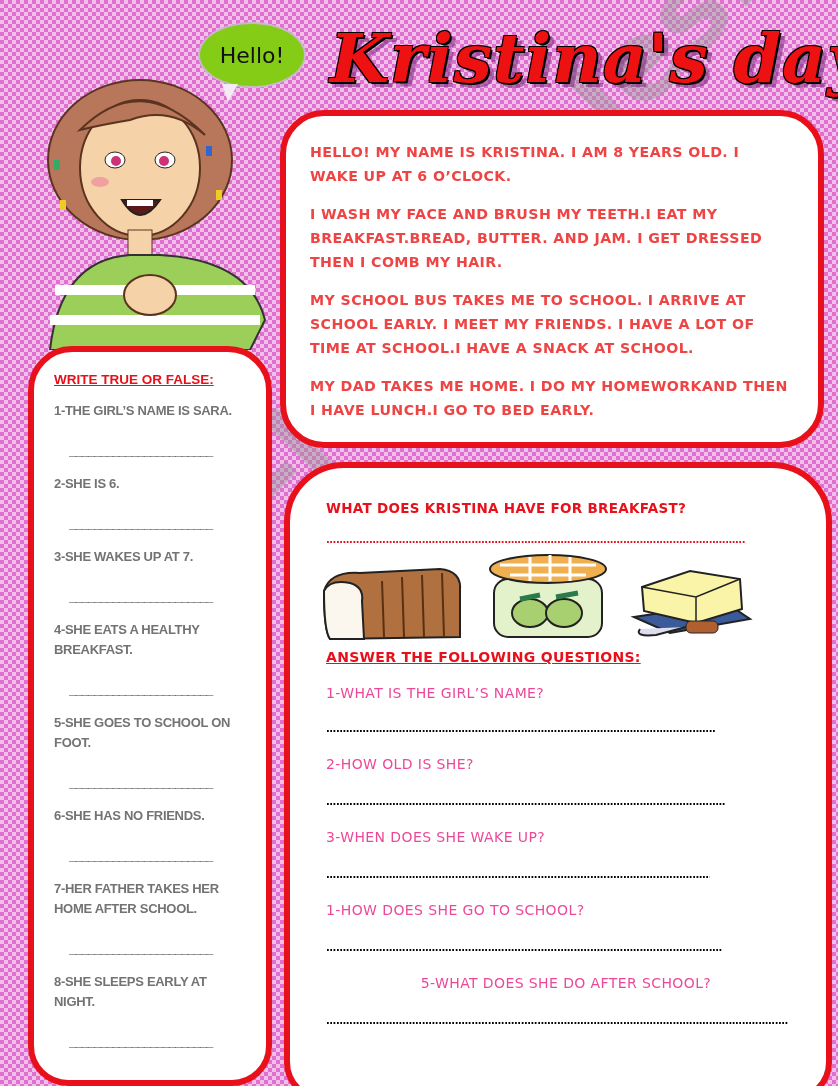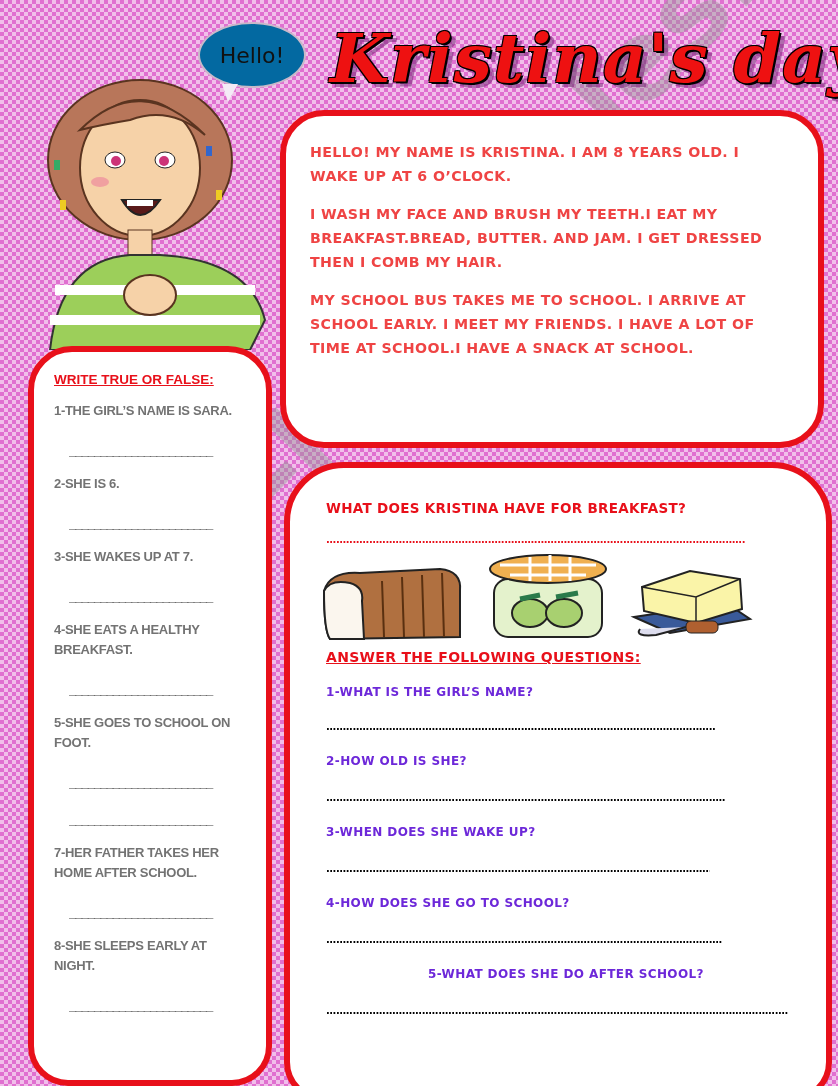--- a/index.html
+++ b/index.html
@@ -15,21 +15,21 @@
   }
   .title {
     position: absolute; left: 330px; top: 8px; width: 508px; height: 100px;
     font-family: "DejaVu Serif", serif; font-style: italic; font-weight: bold;
     font-size: 68px; color: #ee1111; letter-spacing: 1px;
     text-shadow: 2px 2px 0 #000, -1px -1px 0 #000, 1px -1px 0 #000, -1px 1px 0 #000, 6px 5px 0 rgba(120,40,120,0.55);
     white-space: nowrap; line-height: 100px;
   }
   .speech {
     position: absolute; left: 198px; top: 22px; width: 104px; height: 62px;
-    background: #0369a1; border: 2px solid #c9b8c9; border-radius: 50%;
+    background: #84cc16; border: 2px solid #c9b8c9; border-radius: 50%;
     display: flex; align-items: center; justify-content: center;
     font-family: "DejaVu Sans", sans-serif; font-size: 22px; color: #111;
   }
   .speech:after {
     content: ""; position: absolute; left: 22px; bottom: -16px;
     border-left: 6px solid transparent; border-right: 10px solid transparent; border-top: 18px solid #f4eaf6;
   }
   .girl { position: absolute; left: 10px; top: 50px; width: 280px; height: 300px; }
   .card {
     position: absolute; background: #fff; border: 6px solid #e8101a; border-radius: 44px;
@@ -40,21 +40,21 @@
   .tf { left: 28px; top: 346px; width: 244px; height: 740px; border-radius: 44px 44px 40px 40px; padding: 20px 18px 16px 20px; }
   .tf-head { font-family: "Liberation Sans", sans-serif; font-weight: bold; font-size: 13.5px; color: #e8101a; text-decoration: underline; margin-bottom: 14px; }
   .tf-item { font-family: "Liberation Sans", sans-serif; font-weight: bold; font-size: 13px; line-height: 20px; color: #737373; letter-spacing: -0.3px; }
   .tf-line { font-family: "Liberation Sans", sans-serif; font-weight: bold; font-size: 13px; color: #404040; letter-spacing: -1px; margin: 22px 0 16px 15px; white-space: nowrap; overflow: hidden; }
   .qa { left: 284px; top: 462px; width: 548px; height: 640px; padding: 32px 20px 0 36px; border-radius: 60px 60px 40px 40px; }
   .qa-red { font-family: "DejaVu Sans", sans-serif; font-weight: bold; font-size: 13.5px; color: #e8101a; letter-spacing: 0.3px; }
   .qa-red.u { text-decoration: underline; font-size: 14px; }
   .dots { font-family: "DejaVu Sans", sans-serif; font-weight: bold; font-size: 10px; letter-spacing: -0.5px; white-space: nowrap; overflow: hidden; color: #000; }
   .dots.red { color: #e8101a; }
   .food { display: flex; gap: 14px; align-items: flex-end; height: 90px; margin: 6px 0 8px -6px; }
-  .qa-q { font-family: "DejaVu Sans", sans-serif; font-weight: bold; font-size: 12px; color: #6d28d9; letter-spacing: 0.4px; }
+  .qa-q { font-family: "DejaVu Sans", sans-serif; font-weight: normal; font-size: 14px; color: #ec4899; letter-spacing: 0.4px; }
   .watermark {
     position: absolute; left: 70px; top: 560px; transform: rotate(-46deg); transform-origin: left top;
     font-family: "DejaVu Sans", sans-serif; font-weight: bold; font-size: 110px; color: rgba(150,150,150,0.45);
     white-space: nowrap; pointer-events: none;
   }
 </style>
 </head>
 <body>
 
 <div class="watermark">ESLprintables.com</div>
@@ -83,35 +83,37 @@
   <rect x="44" y="110" width="6" height="10" fill="#33aa66"></rect>
   <rect x="196" y="96" width="6" height="10" fill="#3366cc"></rect>
   <rect x="206" y="140" width="6" height="10" fill="#eecc22"></rect>
   <rect x="50" y="150" width="6" height="10" fill="#eecc22"></rect>
 </svg>
 
 <div class="card story">
   <p>HELLO! MY NAME IS KRISTINA. I AM 8 YEARS OLD. I WAKE UP AT 6 O’CLOCK.</p>
   <p>I  WASH MY FACE AND BRUSH MY TEETH.I EAT MY BREAKFAST.BREAD, BUTTER. AND JAM. I GET DRESSED THEN I COMB MY HAIR.</p>
   <p>MY SCHOOL BUS TAKES ME TO SCHOOL. I ARRIVE AT SCHOOL EARLY. I MEET MY FRIENDS. I HAVE A LOT OF TIME AT SCHOOL.I HAVE A SNACK AT SCHOOL.</p>
+  <p>MY DAD TAKES ME HOME. I DO MY HOMEWORKAND THEN I HAVE LUNCH.I GO TO BED EARLY.</p>
 </div>
 
 <div class="card tf">
   <div class="tf-head">WRITE TRUE OR FALSE:</div>
 
   <div class="tf-item">1-THE GIRL’S NAME IS SARA.</div>
   <div class="tf-line">_______________________</div>
   <div class="tf-item">2-SHE IS 6.</div>
   <div class="tf-line">_______________________</div>
   <div class="tf-item">3-SHE WAKES UP AT 7.</div>
   <div class="tf-line">_______________________</div>
   <div class="tf-item">4-SHE EATS A HEALTHY BREAKFAST.</div>
   <div class="tf-line">_______________________</div>
   <div class="tf-item">5-SHE GOES TO SCHOOL ON FOOT.</div>
   <div class="tf-line">_______________________</div>
+  <div class="tf-item">6-SHE HAS NO FRIENDS.</div>
   <div class="tf-line">_______________________</div>
   <div class="tf-item">7-HER FATHER TAKES HER HOME AFTER SCHOOL.</div>
   <div class="tf-line">_______________________</div>
   <div class="tf-item">8-SHE SLEEPS EARLY AT NIGHT.</div>
   <div class="tf-line">_______________________</div>
 </div>
 
 <div class="card qa">
   <div class="qa-red">WHAT DOES KRISTINA HAVE FOR BREAKFAST?</div>
   <div class="dots red" style="margin-top:18px;width:420px;">................................................................................................................................</div>
@@ -140,17 +142,17 @@
   </div>
 
   <div class="qa-red u">ANSWER THE FOLLOWING QUESTIONS:</div>
 
   <div class="qa-q" style="margin-top:20px;">1-WHAT IS THE GIRL’S NAME?</div>
   <div class="dots" style="margin-top:22px;width:390px;">..................................................................................................................................................</div>
   <div class="qa-q" style="margin-top:22px;">2-HOW OLD IS SHE?</div>
   <div class="dots" style="margin-top:24px;width:400px;">..................................................................................................................................................</div>
   <div class="qa-q" style="margin-top:22px;">3-WHEN DOES SHE WAKE UP?</div>
   <div class="dots" style="margin-top:24px;width:384px;">..................................................................................................................................................</div>
-  <div class="qa-q" style="margin-top:22px;">4-HOW DOES SHE GO TO SCHOOL?</div>
+  <div class="qa-q" style="margin-top:22px;">1-HOW DOES SHE GO TO SCHOOL?</div>
   <div class="dots" style="margin-top:24px;width:396px;">..................................................................................................................................................</div>
   <div class="qa-q" style="margin-top:22px;text-align:center;">5-WHAT DOES SHE DO AFTER SCHOOL?</div>
   <div class="dots" style="margin-top:24px;width:462px;">..................................................................................................................................................</div>
 </div>
 
 </body></html>

